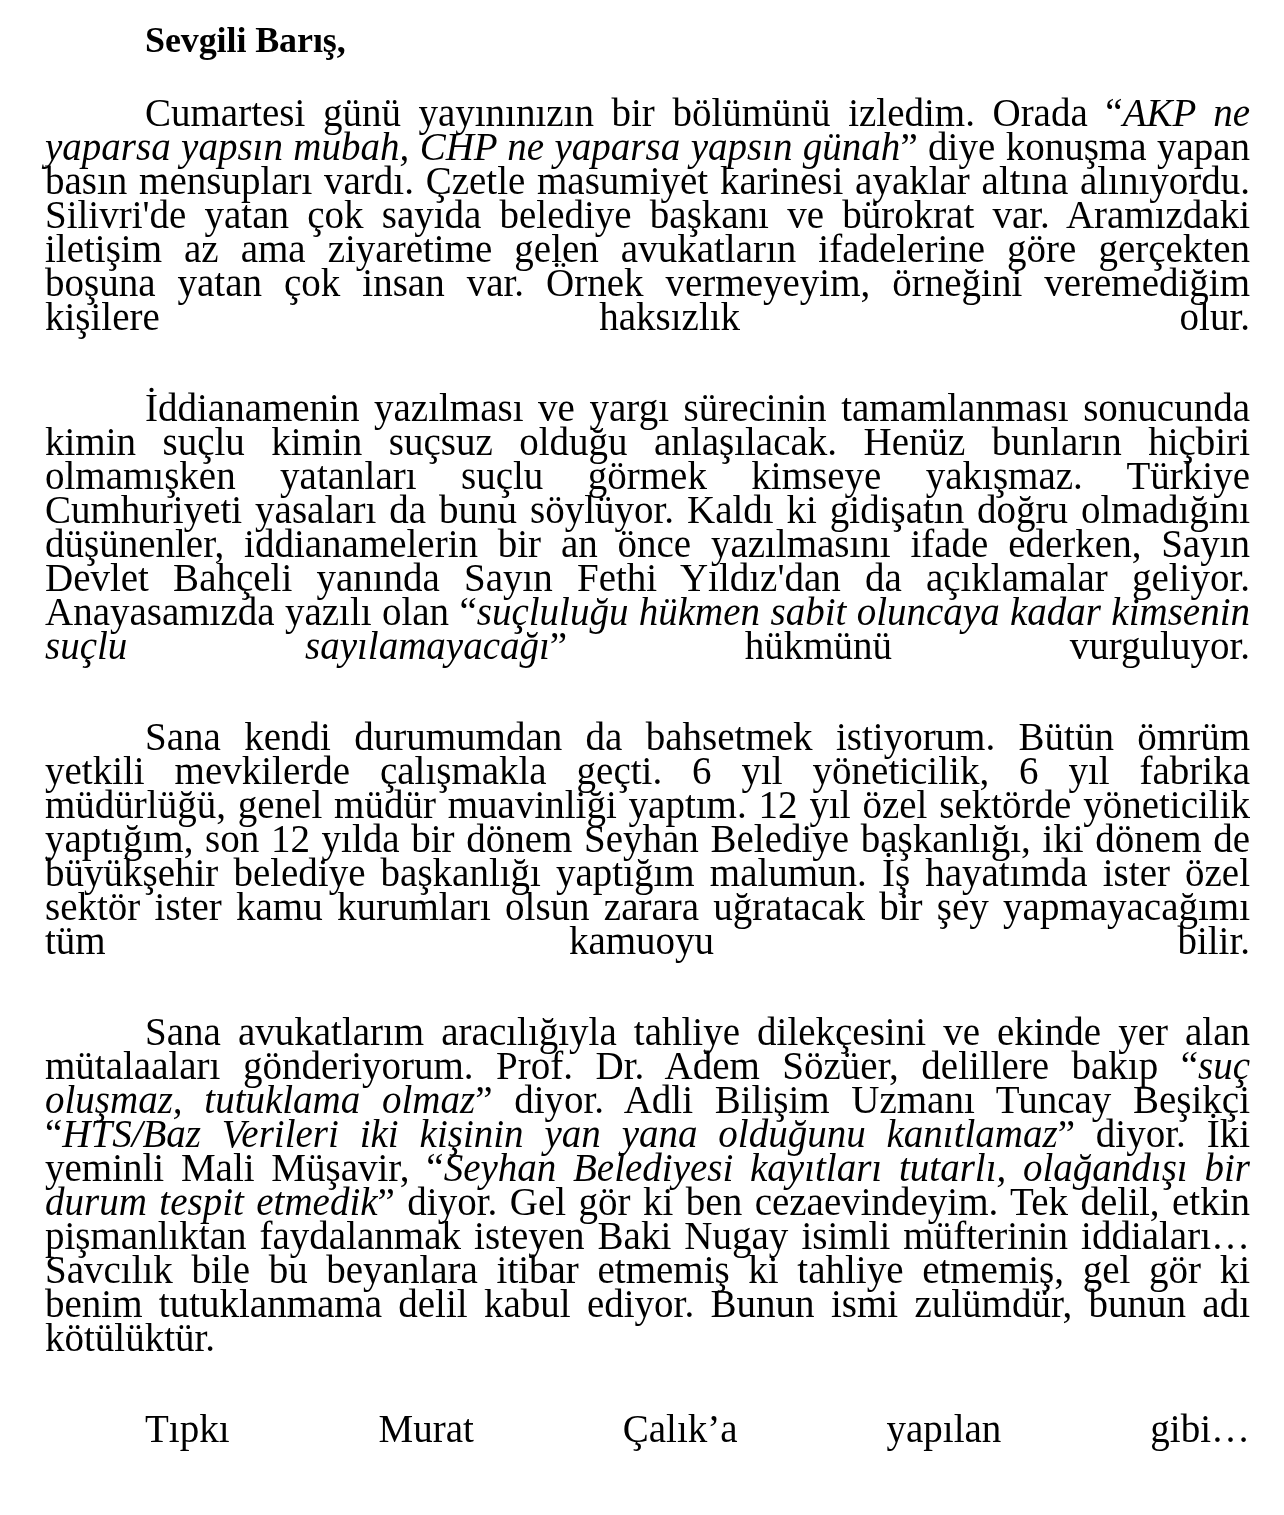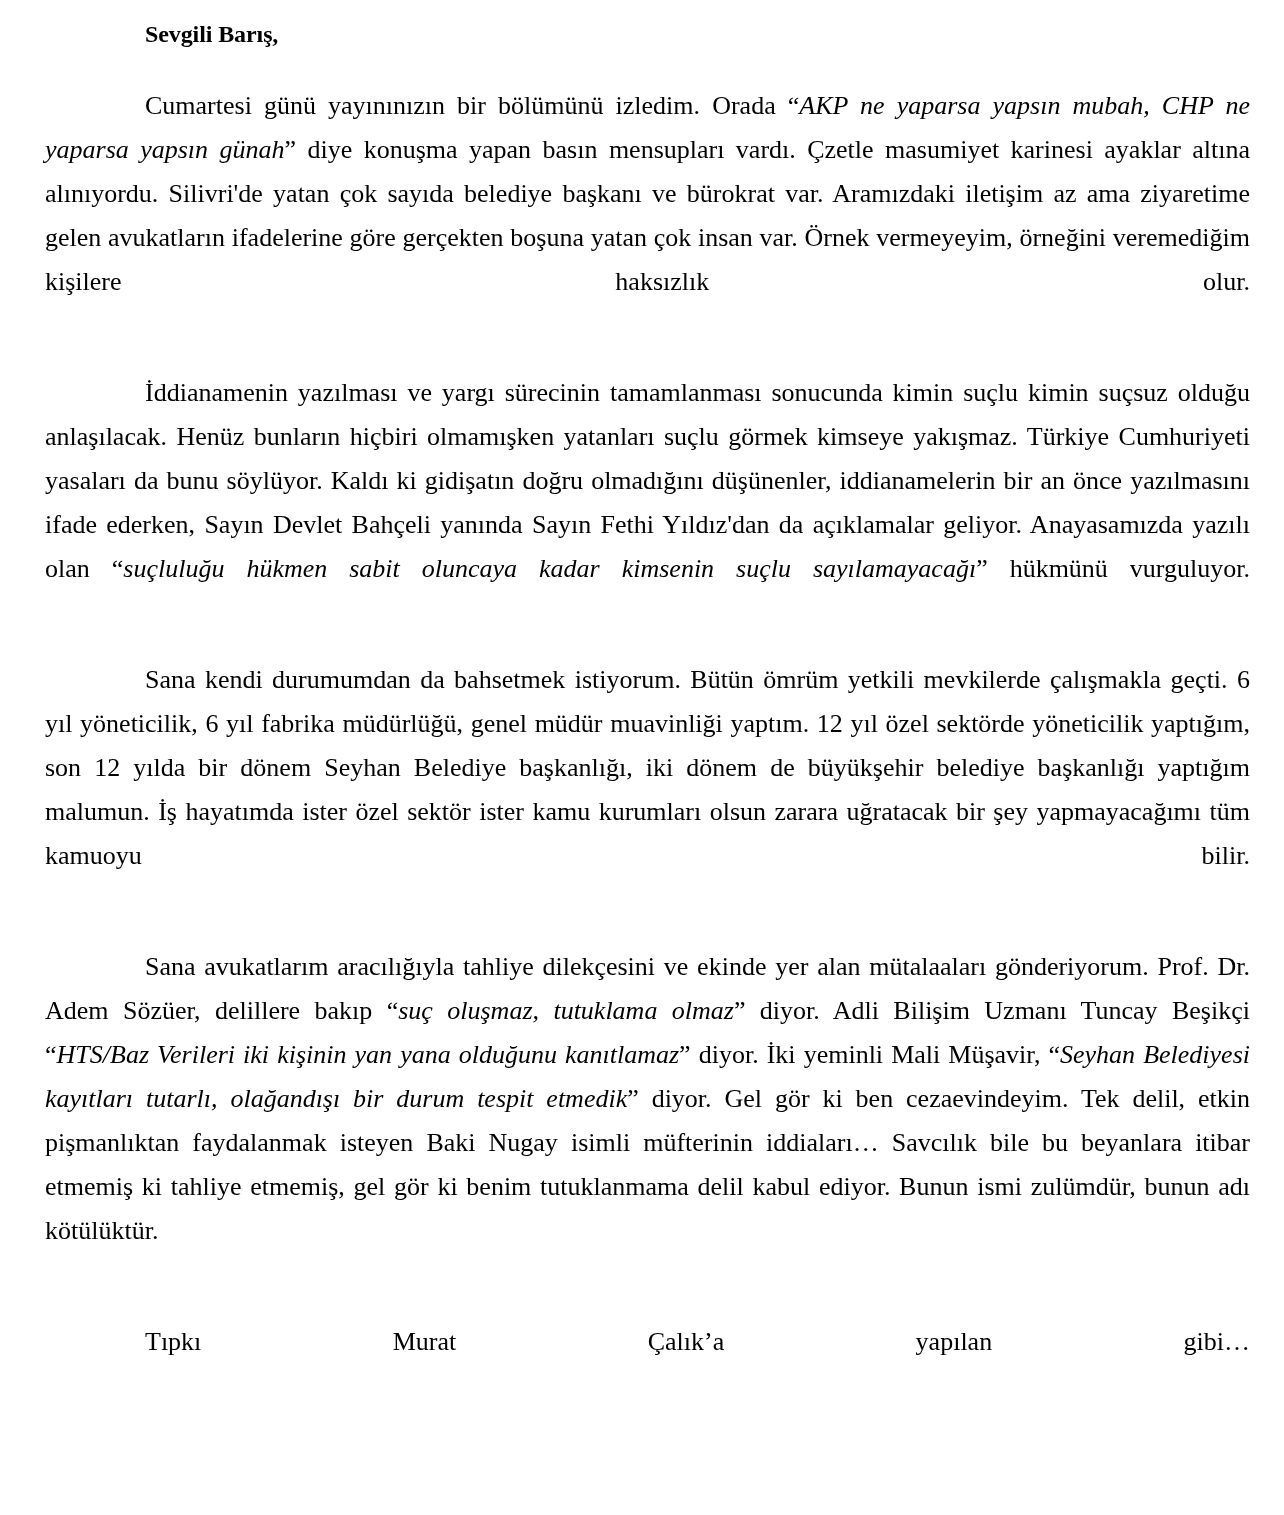--- a/index.html
+++ b/index.html
@@ -22,31 +22,31 @@
     overflow: hidden;
   }
   .doc-body {
     position: absolute;
     left: 45px;
     top: 8px;
     width: 1205px;
   }
   .salutation {
     font-weight: bold;
-    font-size: 24px;
+    font-size: 36px;
     line-height: 1.0;
     margin: 0 0 0 100px;
     padding-top: 14px;
     letter-spacing: -0.1px;
   }
   p.para {
     margin: 0;
     padding: 0;
-    font-size: 26px;
-    line-height: 44px;
+    font-size: 39px;
+    line-height: 34px;
     text-align: justify;
     text-justify: inter-word;
     text-indent: 100px;
     word-spacing: 0.2px;
     -webkit-hyphens: none;
     hyphens: none;
   }
   .gap-1 { height: 38px; }
   .gap-p { height: 23px; }
   em.it {

